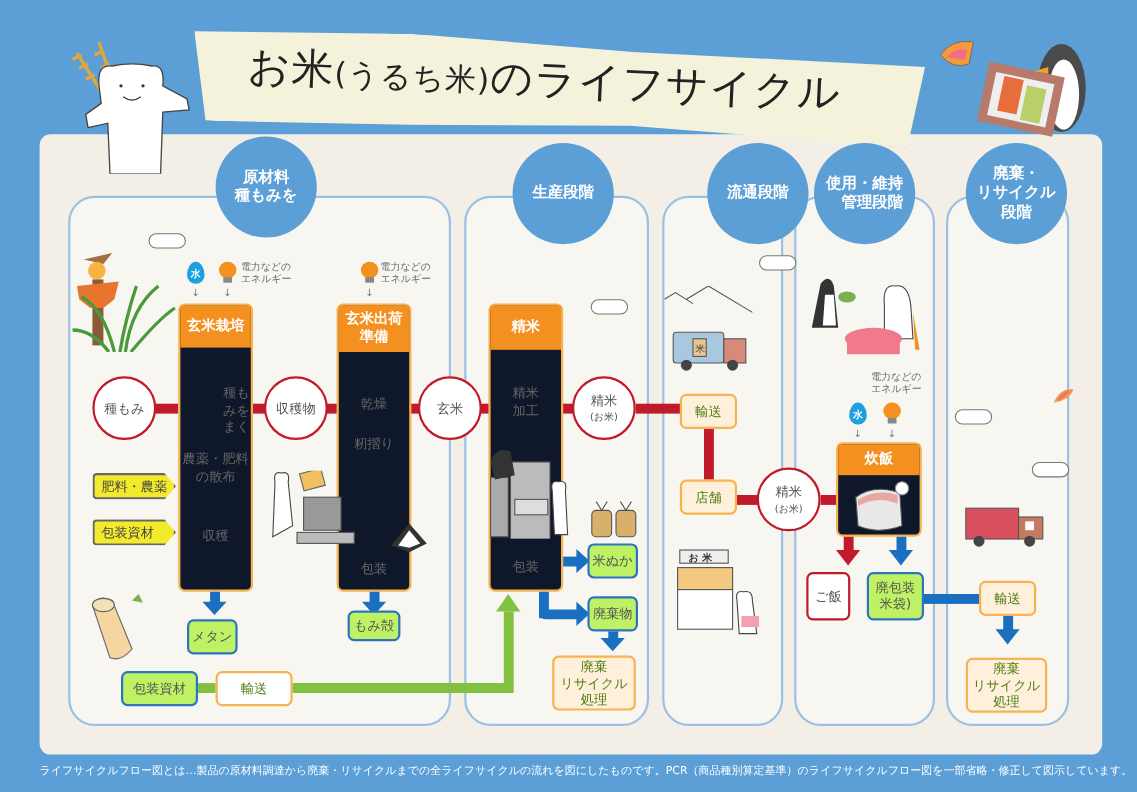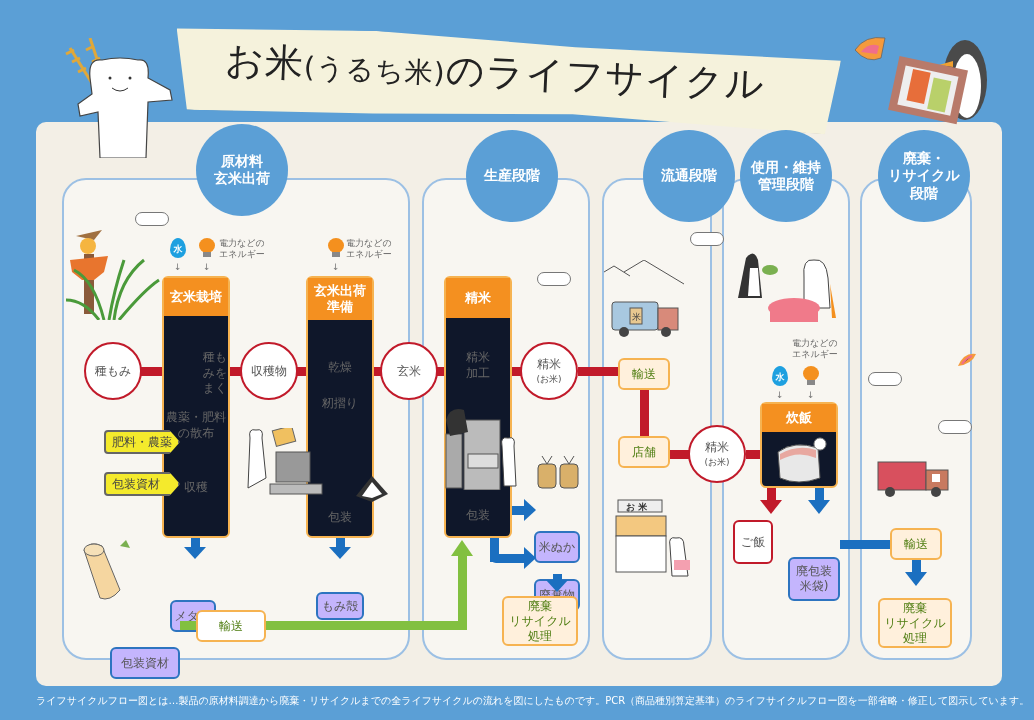--- a/index.html
+++ b/index.html
@@ -53,40 +53,39 @@
   .node {
     position: absolute; width: 58px; height: 58px; border-radius: 50%;
     background: #fff; border: 2px solid #c11a2a; display: flex; flex-direction: column;
     align-items: center; justify-content: center; font-size: 12px; color: #555; text-align: center;
   }
   .node small { font-size: 9px; }
   .redline { position: absolute; background: #c11a2a; }
   .blueline { position: absolute; background: #1b6fc0; }
   .greenline { position: absolute; background: #82c040; }
   .box-blue {
-    position: absolute; background: #c4b5fd; border: 2px solid #2d74c0; border-radius: 6px;
+    position: absolute; background: #bef264; border: 2px solid #2d74c0; border-radius: 6px;
     font-size: 12px; color: #555; display: flex; align-items: center; justify-content: center;
-    text-align: center; white-space: pre-line; line-height: 1.25; margin-top: 37px;
+    text-align: center; white-space: pre-line; line-height: 1.25;
   }
   .box-orange {
     position: absolute; background: #fff0dc; border: 2px solid #f6b351; border-radius: 6px;
     font-size: 12px; color: #4d7c0f; display: flex; align-items: center; justify-content: center;
     text-align: center; white-space: pre-line; line-height: 1.25;
   }
   .box-orange.white { background: #fff; }
   .box-red {
     position: absolute; background: #fff; border: 2px solid #c11a2a; border-radius: 6px;
     font-size: 12px; color: #555; display: flex; align-items: center; justify-content: center;
   }
   .tag-yellow {
     position: absolute; height: 24px; background: #f4ea2c; border: 2px solid #666;
     font-size: 12px; color: #444; display: flex; align-items: center; padding-left: 6px;
     border-radius: 4px 0 0 4px;
     clip-path: polygon(0 0, 86% 0, 100% 50%, 86% 100%, 0 100%);
-    margin-left: 20px;
   }
   .arrow-down {
     position: absolute; width: 0; height: 0;
     border-left: 11px solid transparent; border-right: 11px solid transparent;
   }
   .arrow-right {
     position: absolute; width: 0; height: 0;
     border-top: 11px solid transparent; border-bottom: 11px solid transparent;
   }
   .energy-label {
@@ -151,24 +150,24 @@
   </svg>
 </div>
 
 <div class="panel" style="left:62px;width:348px;"></div>
 <div class="panel" style="left:422px;width:168px;"></div>
 <div class="panel" style="left:602px;width:110px;"></div>
 <div class="panel" style="left:722px;width:128px;"></div>
 <div class="panel" style="left:860px;width:112px;"></div>
 
 <div class="stage-circle" style="left:196px;top:124px;">原材料
-玄米出荷</div>
+種もみを</div>
 <div class="stage-circle" style="left:466px;top:130px;">生産段階</div>
 <div class="stage-circle" style="left:643px;top:130px;">流通段階</div>
-<div class="stage-circle" style="left:740px;top:130px;">使用・維持
+<div class="stage-circle" style="left:740px;top:130px;text-align:right;">使用・維持
 管理段階</div>
 <div class="stage-circle" style="left:878px;top:130px;">廃棄・
 リサイクル
 段階</div>
 
 <div class="cloud" style="left:135px;top:212px;"></div>
 <div class="cloud" style="left:537px;top:272px;"></div>
 <div class="cloud" style="left:690px;top:232px;"></div>
 <div class="cloud" style="left:868px;top:372px;"></div>
 <div class="cloud" style="left:938px;top:420px;"></div>

